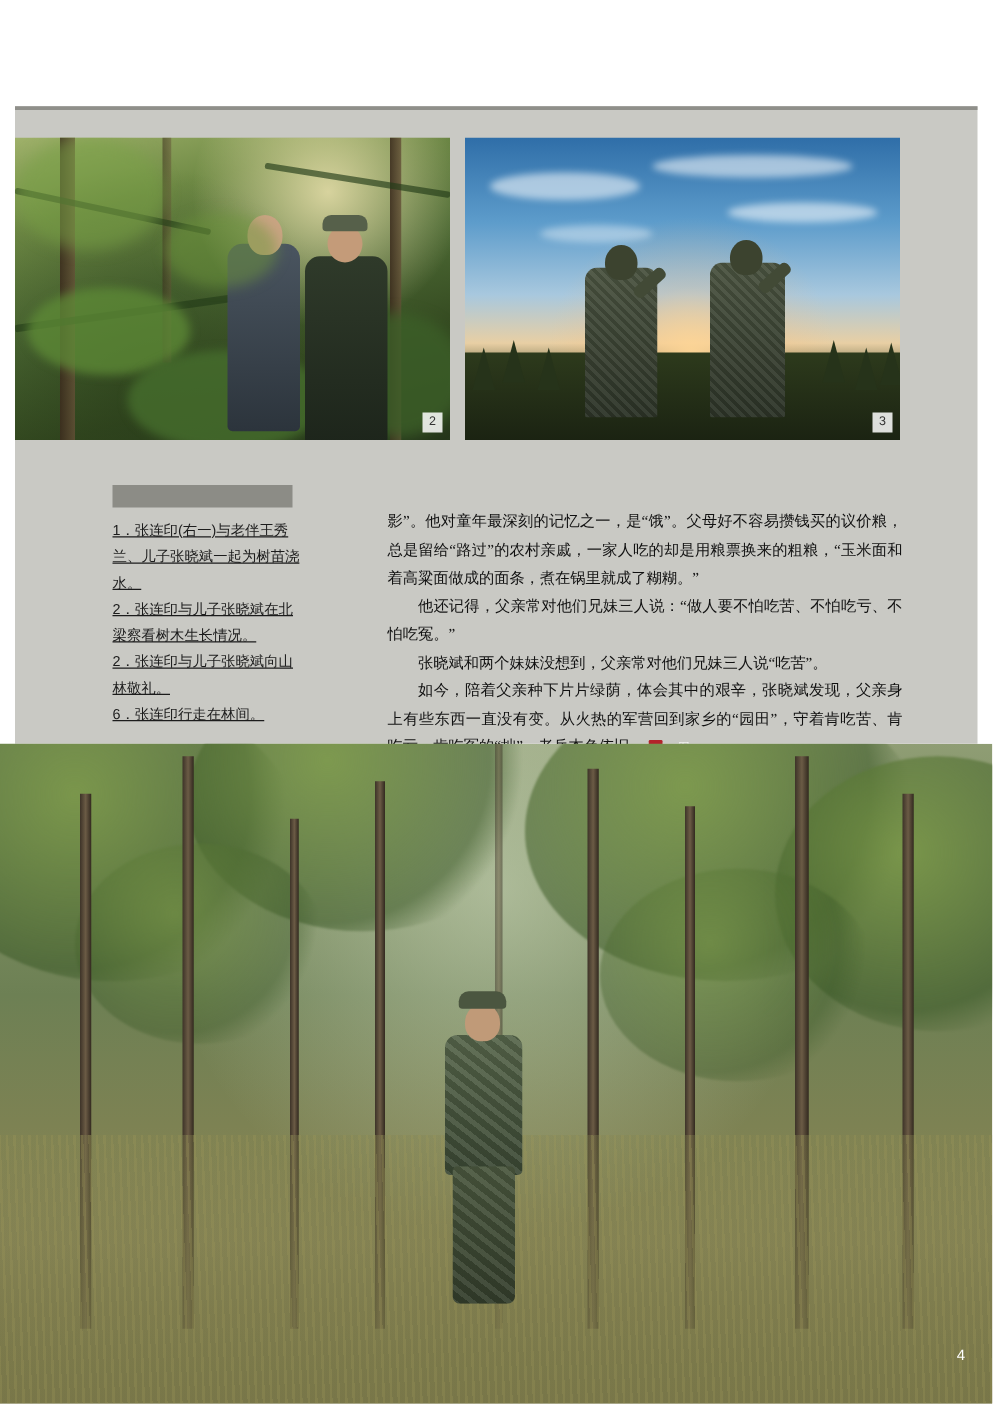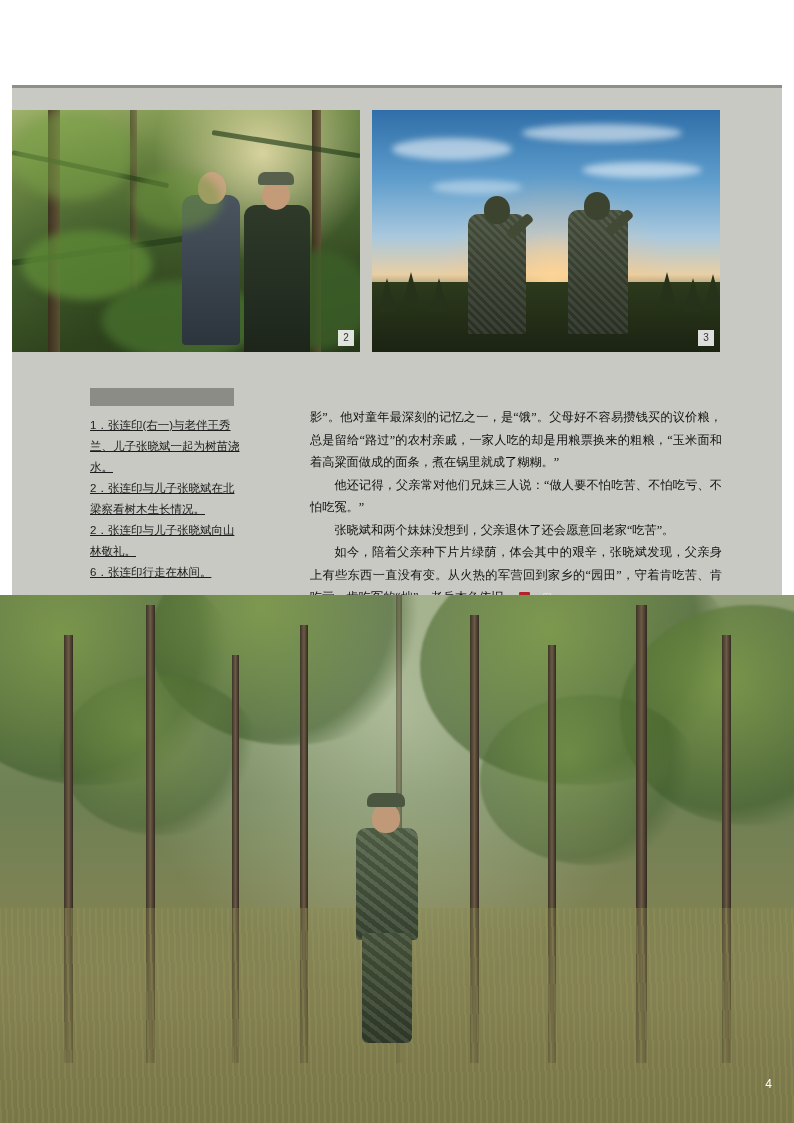--- a/index.html
+++ b/index.html
@@ -328,21 +328,21 @@
   <div class="captions">
     <p>1．张连印(右一)与老伴王秀兰、儿子张晓斌一起为树苗浇水。</p>
     <p>2．张连印与儿子张晓斌在北梁察看树木生长情况。</p>
     <p>2．张连印与儿子张晓斌向山林敬礼。</p>
     <p>6．张连印行走在林间。</p>
   </div>
 
   <div class="body-col">
     <p>影”。他对童年最深刻的记忆之一，是“饿”。父母好不容易攒钱买的议价粮，总是留给“路过”的农村亲戚，一家人吃的却是用粮票换来的粗粮，“玉米面和着高粱面做成的面条，煮在锅里就成了糊糊。”</p>
     <p class="indent">他还记得，父亲常对他们兄妹三人说：“做人要不怕吃苦、不怕吃亏、不怕吃冤。”</p>
-    <p class="indent">张晓斌和两个妹妹没想到，父亲退休了还会愿意回老家“吃苦”。</p>
+    <p class="indent">张晓斌和两个妹妹没想到，父亲常对他们兄妹三人说“吃苦”。</p>
     <p class="indent"><span>如今，陪着父亲种下片片绿荫，体会其中的艰辛，张晓斌发现，父亲身上有些东西一直没有变。从火热的军营回到家乡的“园田”，守着肯吃苦、肯吃亏、肯吃冤的“拙”，老兵本色依旧。</span><span class="endmark">军</span></p>
   </div>
 
   <div id="photo4">
     <div class="scene4">
       <div class="canopy" style="left:-60px; top:-40px; width:300px; height:230px;"></div>
       <div class="canopy" style="left:150px; top:-60px; width:280px; height:210px;"></div>
       <div class="canopy" style="left:420px; top:-50px; width:320px; height:240px;"></div>
       <div class="canopy" style="left:620px; top:10px; width:260px; height:220px;"></div>
       <div class="canopy" style="left:60px; top:80px; width:200px; height:160px; opacity:.7;"></div>

